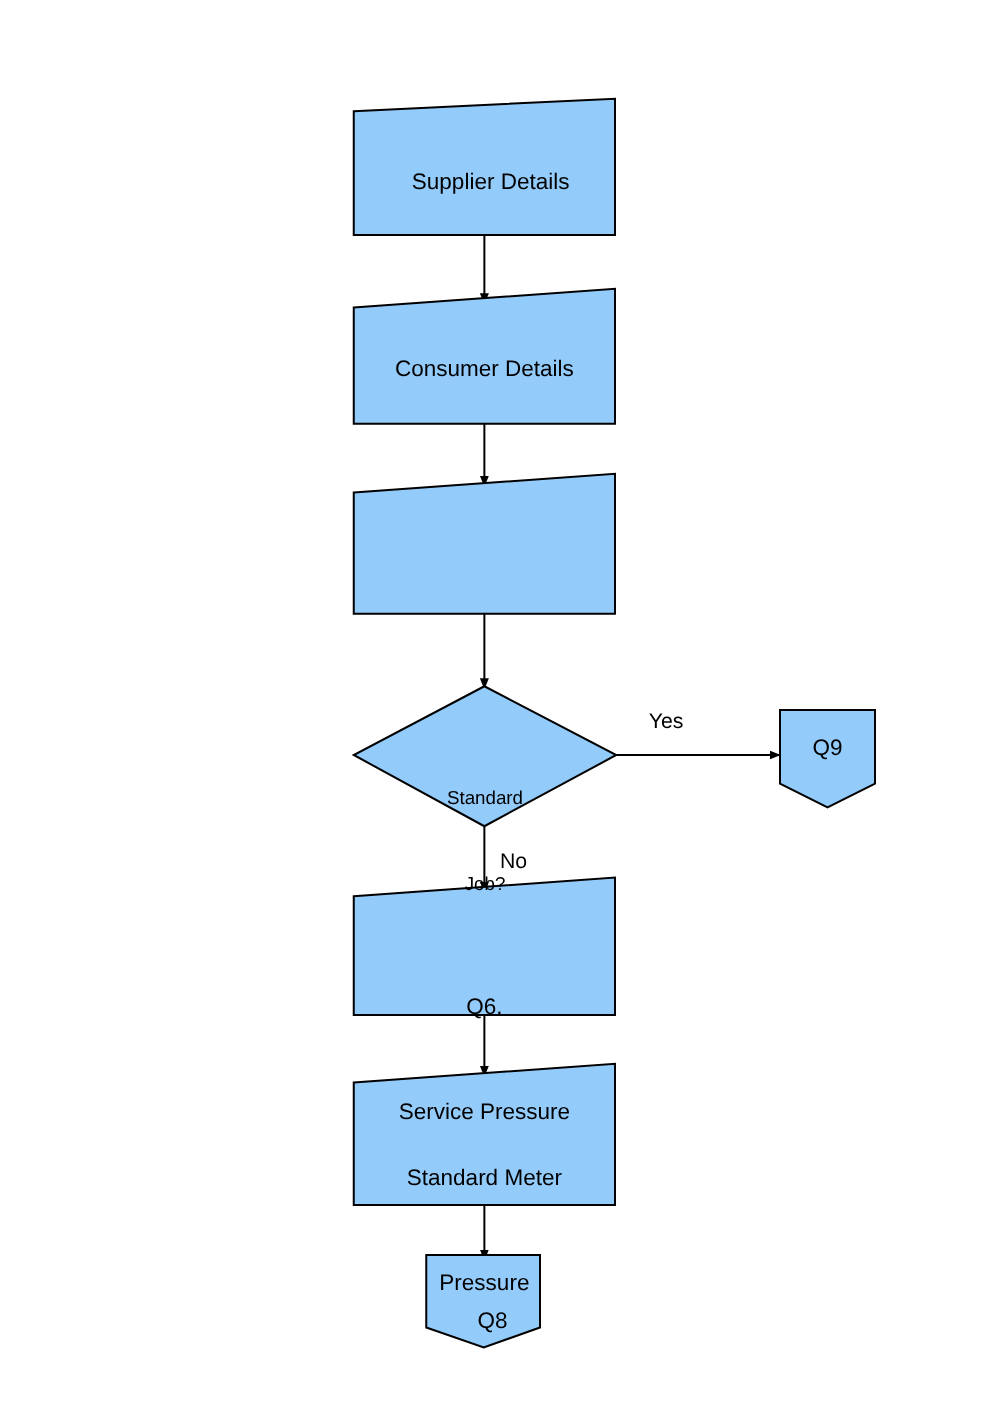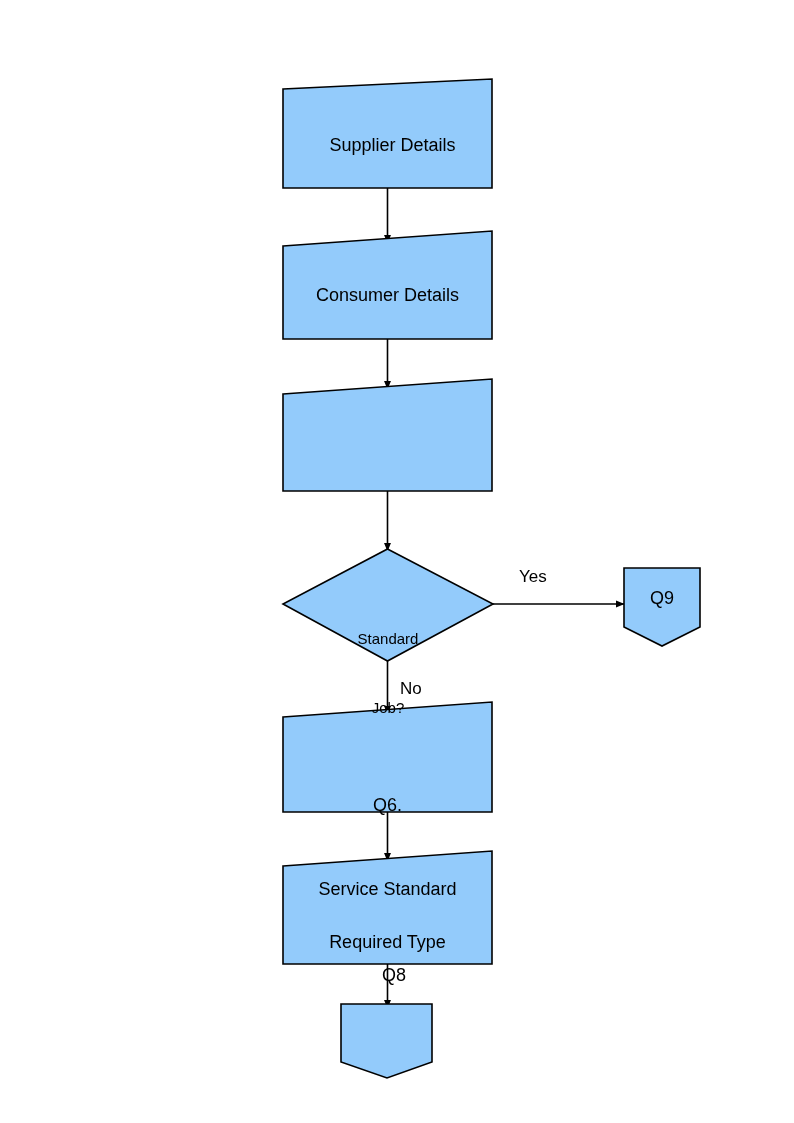--- a/index.html
+++ b/index.html
@@ -95,24 +95,25 @@
 
 <div class="node-text small" style="left:308px; top:581px; width:160px;">
   <div>Standard</div>
   <div>Job?</div>
 </div>
 
 <div class="node-text" style="left:624px; top:584px; width:76px;">Q9</div>
 
 <div class="node-text" style="left:283px; top:735px; width:209px;">
   <div>Q6.</div>
-  <div>Service Standard</div>
+  <div>Service Pressure</div>
 </div>
 
 <div class="node-text" style="left:283px; top:872px; width:209px;">
-  <div>Required Type</div>
+  <div>Standard Meter</div>
+  <div>Pressure</div>
 </div>
 
-<div class="node-text" style="left:341px; top:961px; width:106px;">Q8</div>
+<div class="node-text" style="left:341px; top:1042px; width:106px;">Q8</div>
 
 <div class="edge-label" style="left:519px; top:567px;">Yes</div>
 
 <div class="edge-label" style="left:400px; top:663px;margin-top:16px;">No</div>
 
 </body></html>

